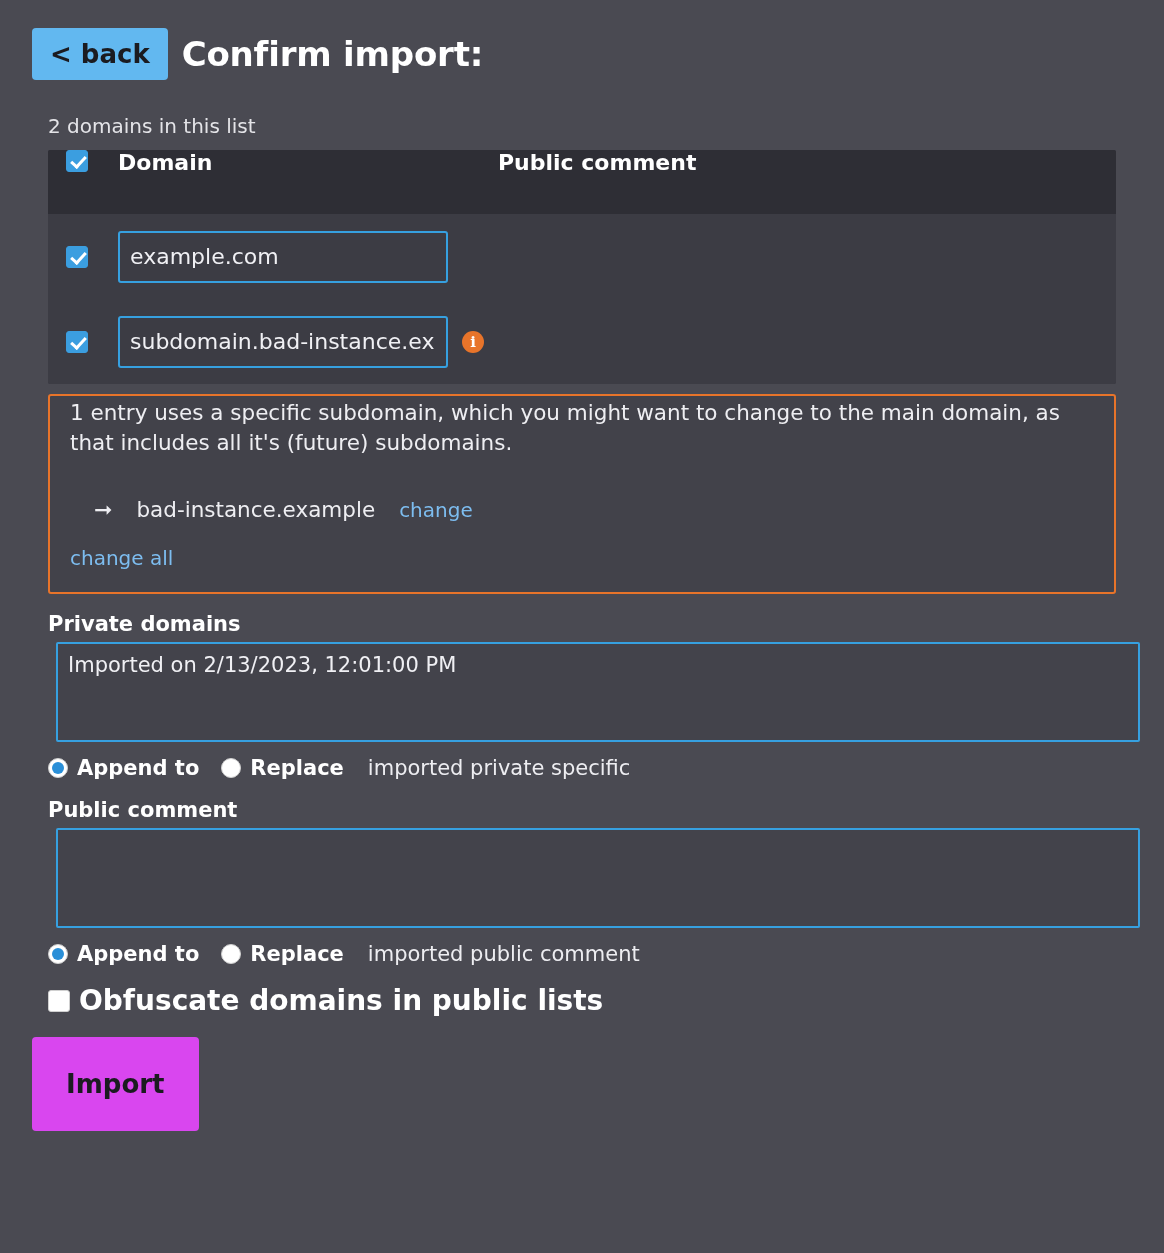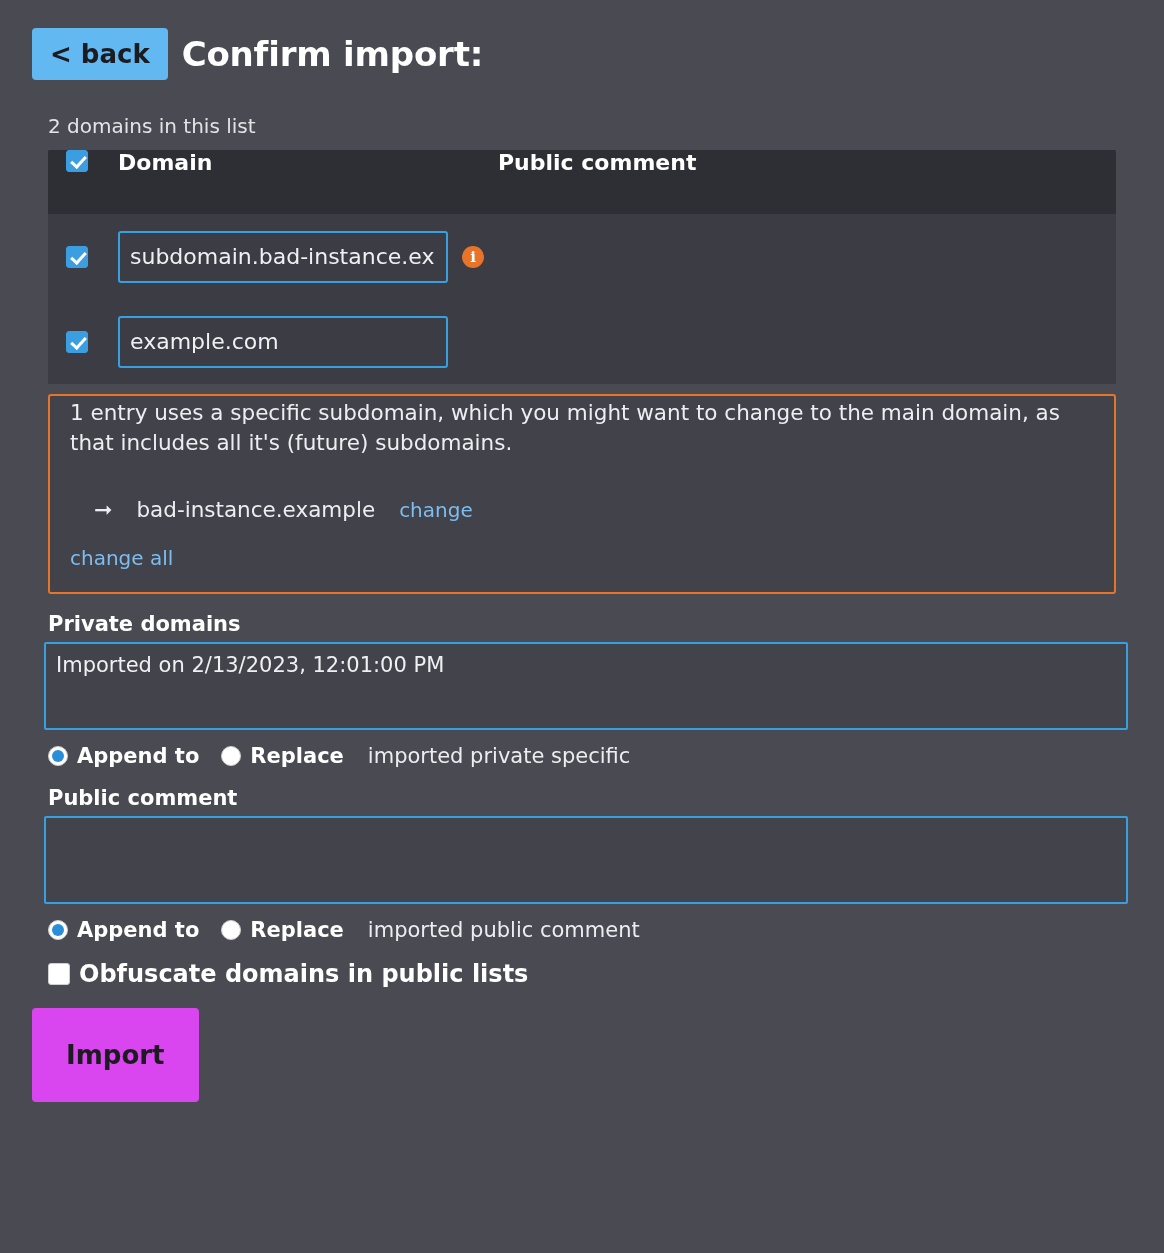--- a/index.html
+++ b/index.html
@@ -160,23 +160,23 @@
 
   
   .field-label {
     margin: 18px 0 6px 16px;
     font-size: 21px;
     font-weight: bold;
     color: #ffffff;
   }
   .comment-area {
     display: block;
-    margin: 0 12px;
+    margin: 0 24px;
     width: 1084px;
-    height: 88px;
+    height: 100px;
     background: #43434b;
     border: 2px solid #36a0e0;
     border-radius: 2px;
     color: #f0f0f4;
     font-family: "DejaVu Sans", sans-serif;
     font-size: 21px;
     padding: 8px 10px;
     resize: none;
     outline: none;
     line-height: 1.3;
@@ -215,21 +215,21 @@
   .radio-suffix {
     color: #ededf1;
     font-weight: normal;
     margin-left: 2px;
   }
 
   .obfuscate-row {
     display: flex;
     align-items: center;
     margin: 18px 0 0 16px;
-    font-size: 24px;
+    font-size: 28px;
   }
   .obfuscate-row .checkbox { margin-right: 9px; }
   .obfuscate-label { font-weight: bold; color: #ffffff; }
 
   .import-button {
     margin: 20px 0 0 0;
     background: #d946ef;
     color: #1b1b20;
     border: none;
     border-radius: 4px;
@@ -259,29 +259,29 @@
         <span class="checkbox"></span>
       </div>
       <div class="col-domain">Domain</div>
       <div class="col-comment">Public comment</div>
     </div>
 
     <div class="table-row">
       <div class="cb-cell">
         <span class="checkbox"></span>
       </div>
-      <input class="domain-input" value="subdomain.bad-instance.ex" style="">
-      <span class="info-icon">i</span>
+      <input class="domain-input" value="example.com" style="">
     </div>
 
     <div class="table-row">
       <div class="cb-cell">
         <span class="checkbox"></span>
       </div>
-      <input class="domain-input" value="example.com" style="">
+      <input class="domain-input" value="subdomain.bad-instance.ex" style="">
+      <span class="info-icon">i</span>
     </div>
 
   </div>
 
   <div class="warning-box">
     <div class="warning-text">1 entry uses a specific subdomain, which you might want to change to the main domain, as that includes all it's (future) subdomains.</div>
     <div class="suggestion-row">
       <span class="arrow">➞</span>
       <span>bad-instance.example</span>
       <span class="link change">change</span>

